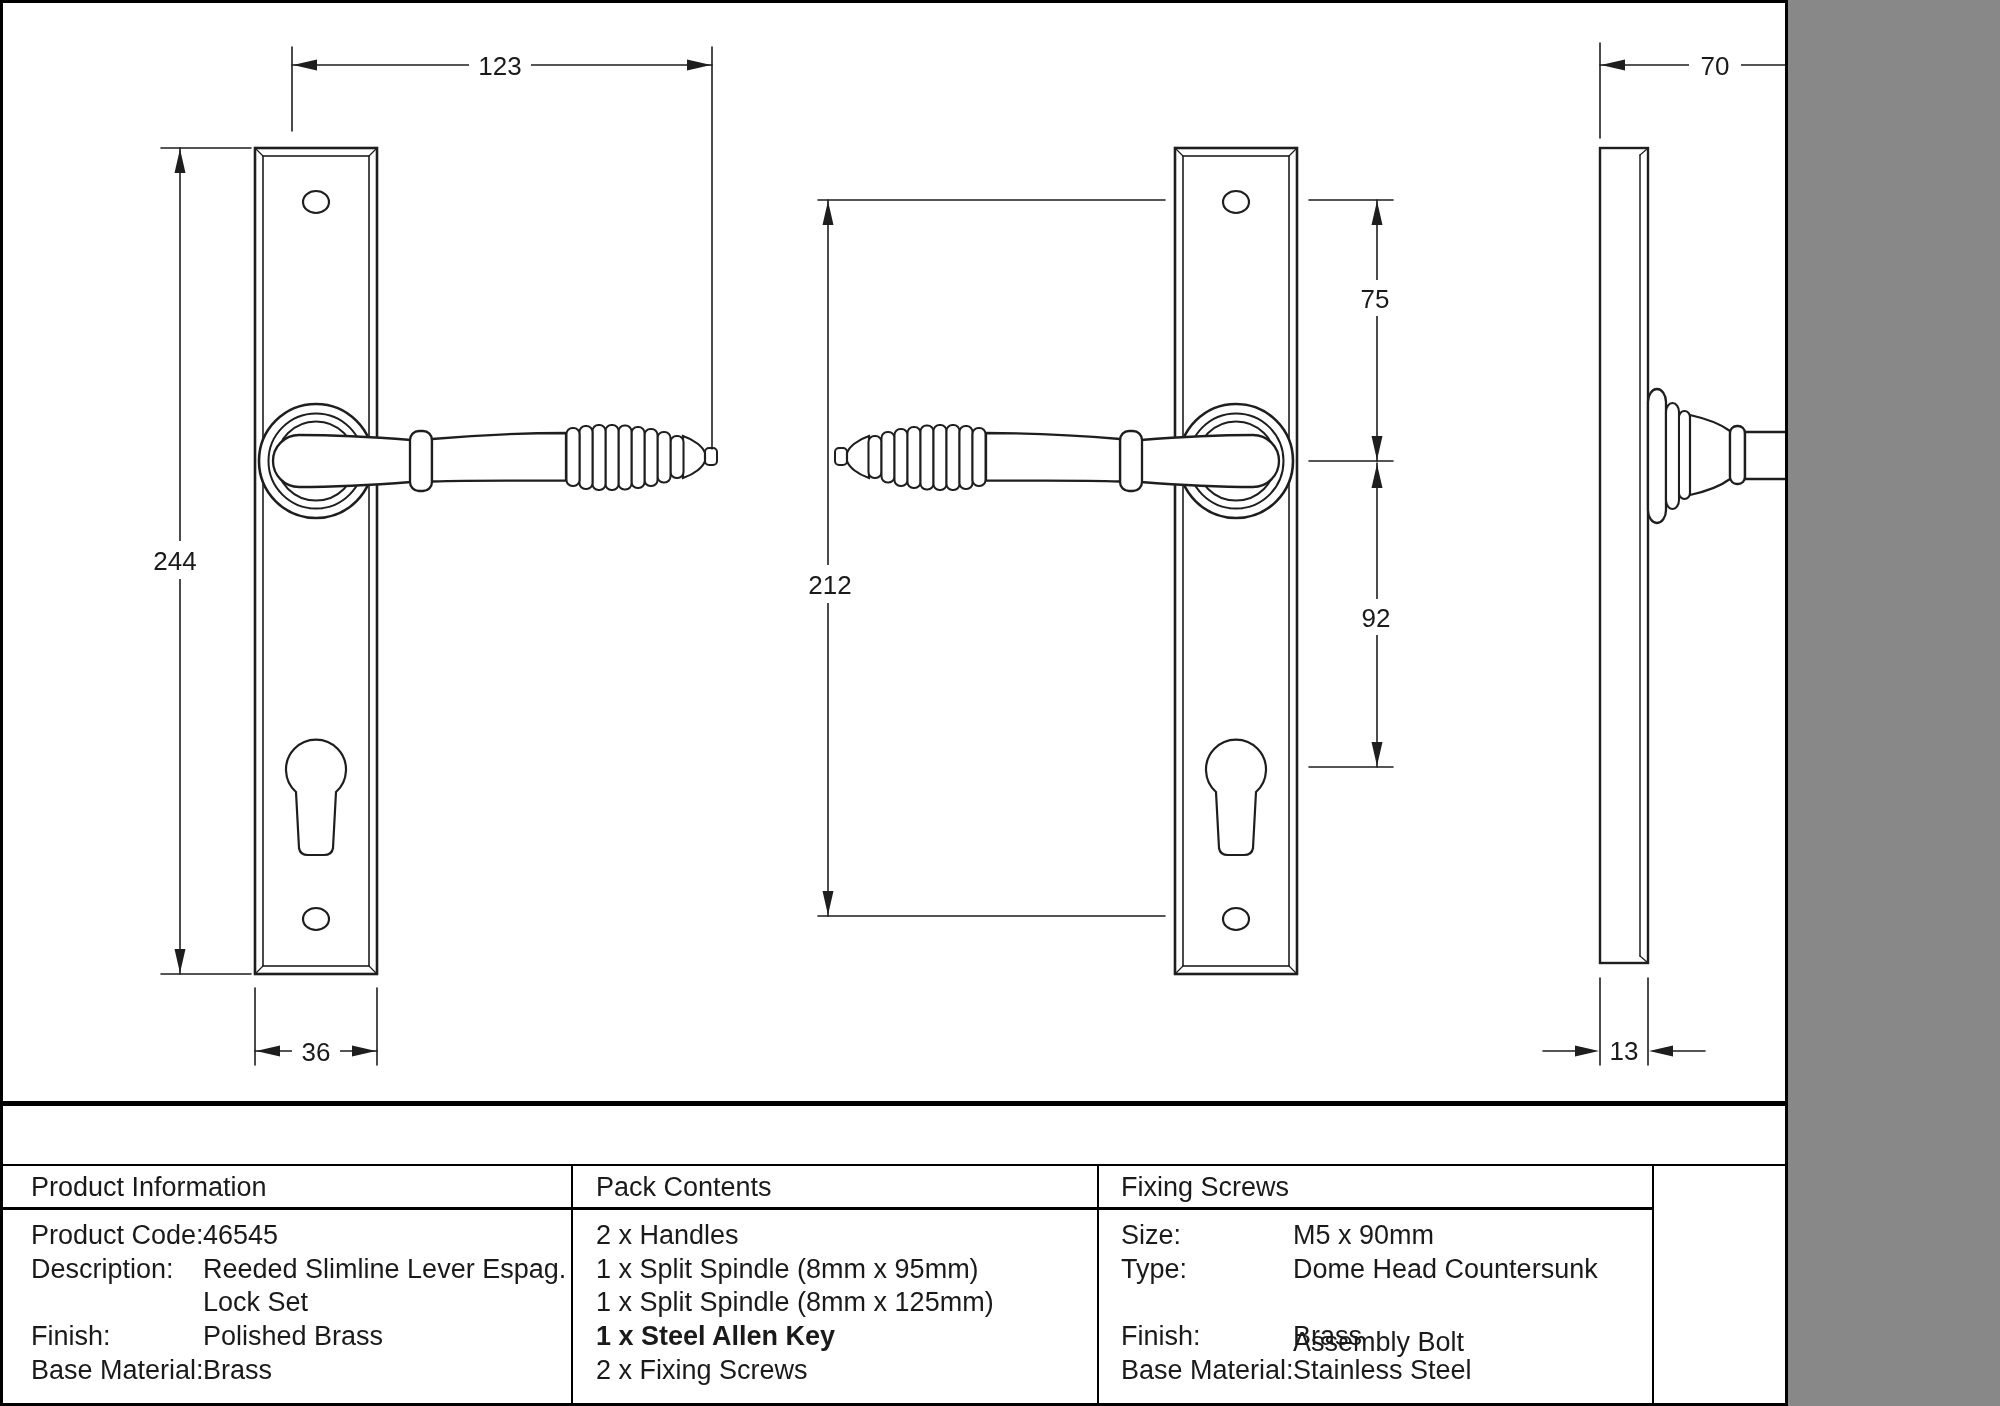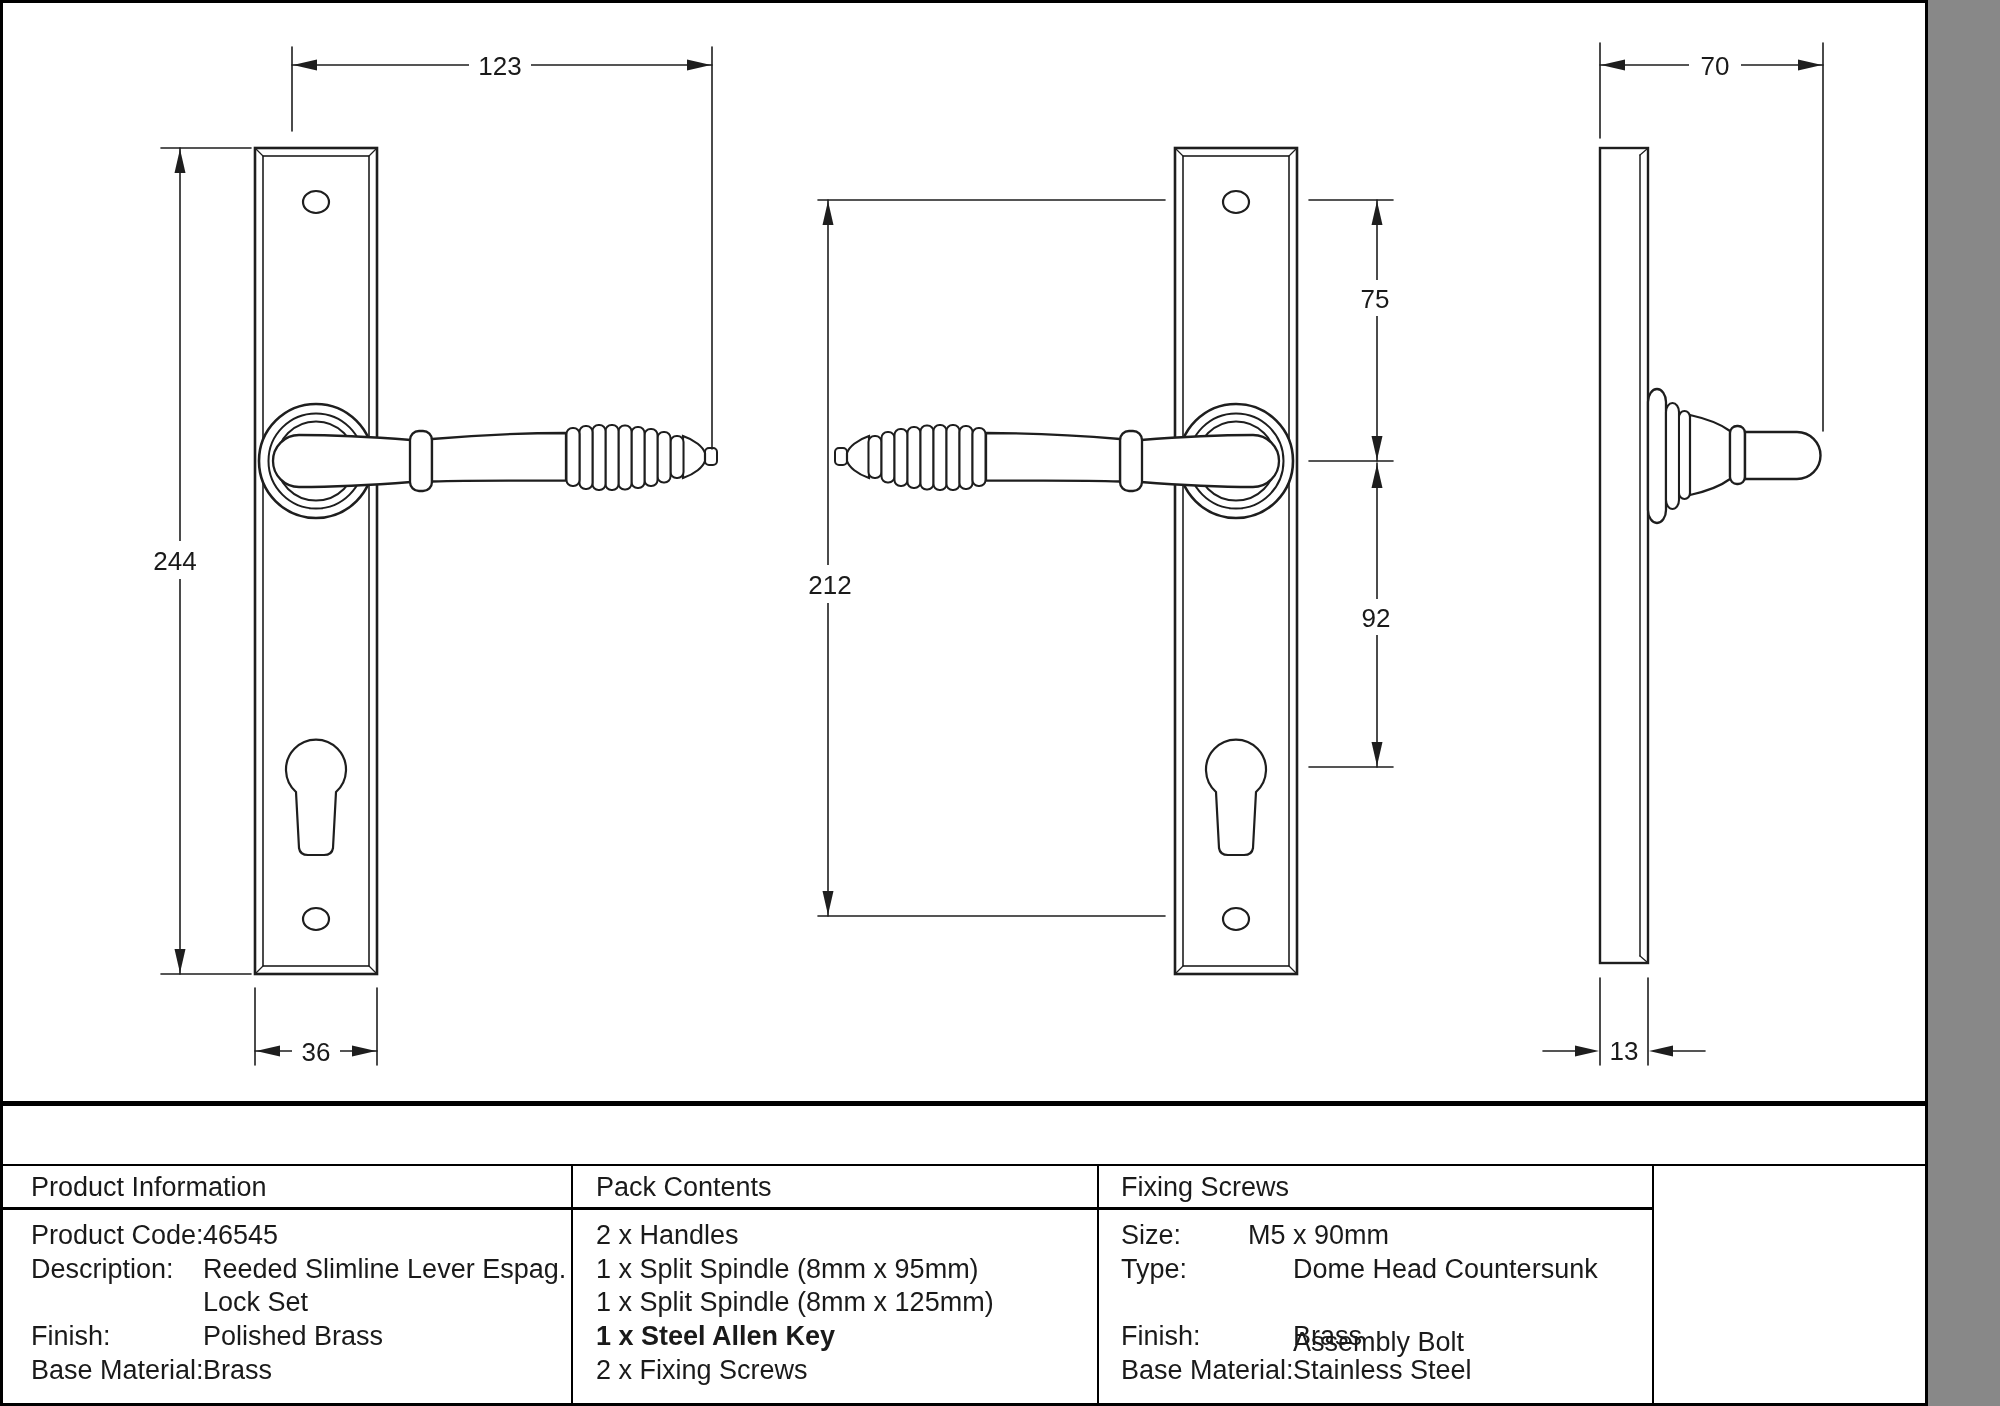--- a/index.html
+++ b/index.html
@@ -1,18 +1,18 @@
 <!DOCTYPE html>
 <html><head>
 <meta charset="utf-8">
 <style>
   html,body{margin:0;padding:0;background:#888;}
   *{box-sizing:border-box;}
   #page{
-    position:relative;width:1928px;height:1406px;background:#ffffff;
+    position:relative;width:1788px;height:1406px;background:#ffffff;
     border:3px solid #000;overflow:hidden;
     font-family:"Liberation Sans", sans-serif;color:#1a1a1a;
   }
   #drawing-svg{position:absolute;left:0;top:0;}
   .hline,.vline{position:absolute;background:#000;}
   .note-row{
     position:absolute;left:28px;top:1104px;height:56px;line-height:56px;
     font-size:27px;white-space:nowrap;
   }
   .col-header{
@@ -201,21 +201,21 @@
   <div class="cell-line" style="left:28px;top:1351px;">Base Material:</div>
   <div class="cell-line" style="left:200px;top:1351px;">Brass</div>
 
   <div class="cell-line" style="left:593px;top:1216px;">2 x Handles</div>
   <div class="cell-line" style="left:593px;top:1250px;">1 x Split Spindle (8mm x 95mm)</div>
   <div class="cell-line" style="left:593px;top:1283px;">1 x Split Spindle (8mm x 125mm)</div>
   <div class="cell-line" style="left:593px;top:1317px;font-weight:bold;">1 x Steel Allen Key</div>
   <div class="cell-line" style="left:593px;top:1351px;">2 x Fixing Screws</div>
 
   <div class="cell-line" style="left:1118px;top:1216px;">Size:</div>
-  <div class="cell-line" style="left:1245px;top:1216px;">M5 x 90mm</div>
+  <div class="cell-line" style="left:1290px;top:1216px;">M5 x 90mm</div>
   <div class="cell-line" style="left:1118px;top:1250px;">Type:</div>
   <div class="cell-line" style="left:1290px;top:1250px;">Dome Head Countersunk</div>
   <div class="cell-line" style="left:1290px;top:1283px;margin-top:40px;">Assembly Bolt</div>
   <div class="cell-line" style="left:1118px;top:1317px;">Finish:</div>
   <div class="cell-line" style="left:1290px;top:1317px;">Brass</div>
   <div class="cell-line" style="left:1118px;top:1351px;">Base Material:</div>
   <div class="cell-line" style="left:1290px;top:1351px;">Stainless Steel</div>
 
 
 </div>

